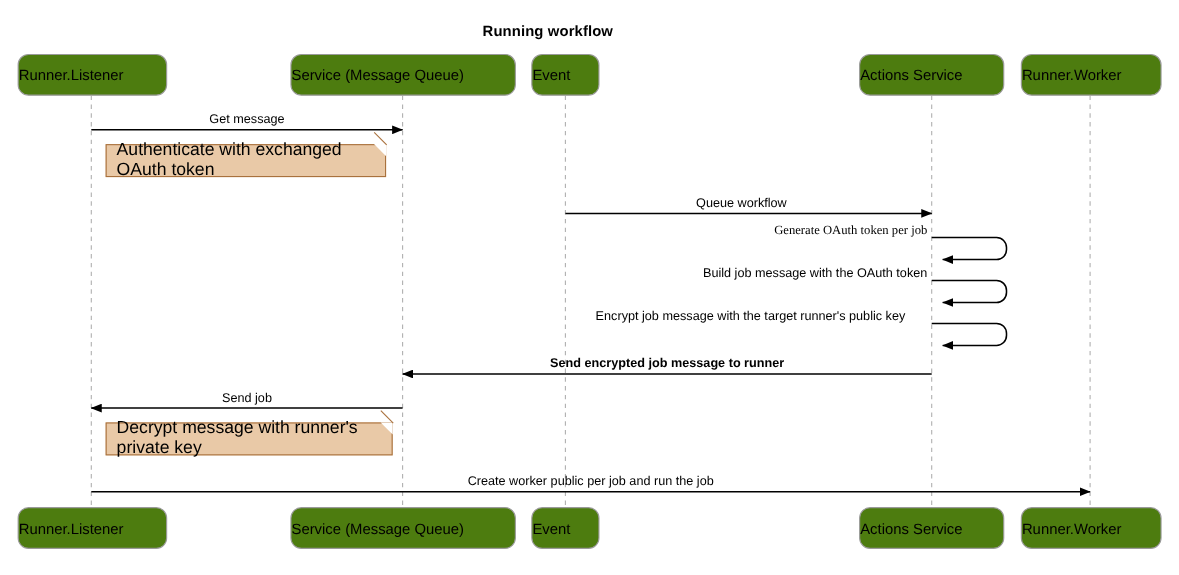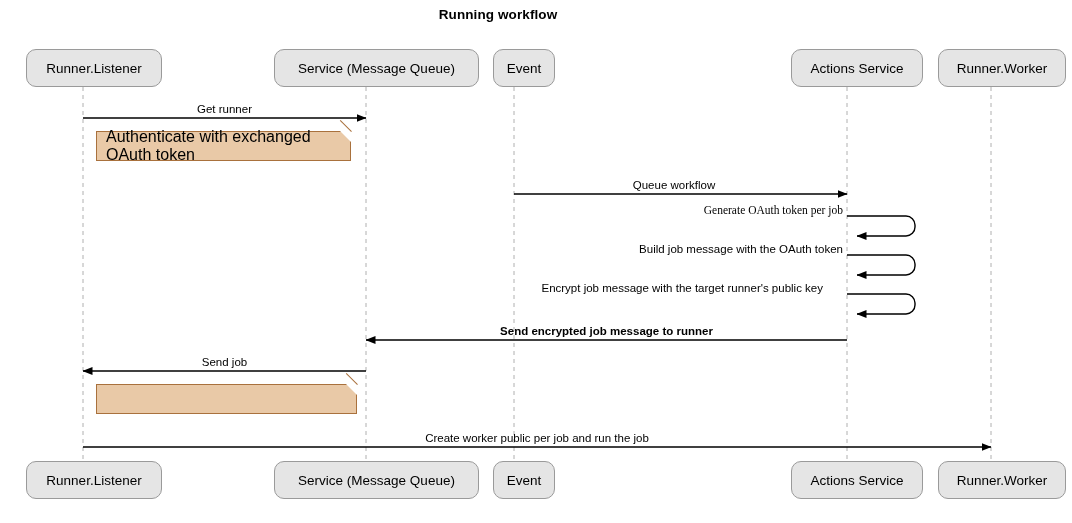--- a/index.html
+++ b/index.html
@@ -23,42 +23,40 @@
   #svg-layer {
     position: absolute;
     left: 0;
     top: 0;
     width: 1072px;
     height: 523px;
   }
   .diagram-title {
     position: absolute;
     left: 0;
-    top: 7px;
+    top: 21px;
     width: 996px;
     text-align: center;
     font-size: 13.5px;
     font-weight: bold;
     color: #000000;
     letter-spacing: 0.1px;
   }
   .participant {
     position: absolute;
     box-sizing: border-box;
-    background: #e5e5e5;
+    background: #4d7c0f;
     border: 1px solid #9a9a9a;
     border-radius: 10px;
     display: flex;
     align-items: center;
-    justify-content: center;
     color: #000000;
     font-size: 13.5px;
     white-space: nowrap;
     height: 38px;
-    margin-left: 10px;
   }
   .note {
     position: absolute;
     box-sizing: border-box;
     background: #e9c9a7;
     border: 1px solid #a9713d;
     color: #000000;
     font-size: 16px;
     display: flex;
     align-items: center;
@@ -167,26 +165,27 @@
         <span>Runner.Worker</span>
       </div>
     </div>
   <div id="notes-layer">
       <div class="note" style="left: 96px; top: 131px; width: 255px;">
         <span>Authenticate with exchanged OAuth token</span>
         <span class="note-fold"></span>
         <span class="note-fold-line"></span>
       </div>
       <div class="note" style="left: 96px; top: 384px; width: 261px;">
+        <span>Decrypt message with runner's private key</span>
         <span class="note-fold"></span>
         <span class="note-fold-line"></span>
       </div>
     </div>
   <div id="labels-layer">
-      <div class="msg-label center" style="left: 224.5px; top: 103px;">Get runner</div>
+      <div class="msg-label center" style="left: 224.5px; top: 103px;">Get message</div>
       <div class="msg-label center" style="left: 674px; top: 179px;">Queue workflow</div>
       <div class="msg-label right" style="left: 843px; top: 204px; font-family: Liberation Serif, serif;">Generate OAuth token per job</div>
       <div class="msg-label right" style="left: 843px; top: 243px; text-align: right;">Build job message with the OAuth token</div>
       <div class="msg-label right" style="left: 823px; top: 282px;">Encrypt job message with the target runner's public key</div>
       <div class="msg-label center" style="left: 606.5px; top: 325px; font-weight: bold;">Send encrypted job message to runner</div>
       <div class="msg-label center" style="left: 224.5px; top: 356px;">Send job</div>
       <div class="msg-label center" style="left: 537px; top: 432px;">Create worker public per job and run the job</div>
     </div>
 
 </div>

